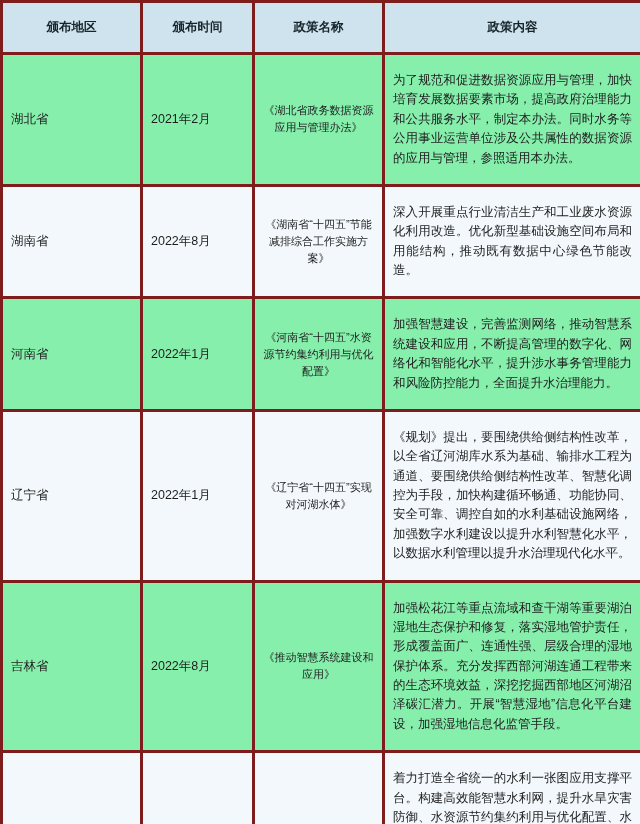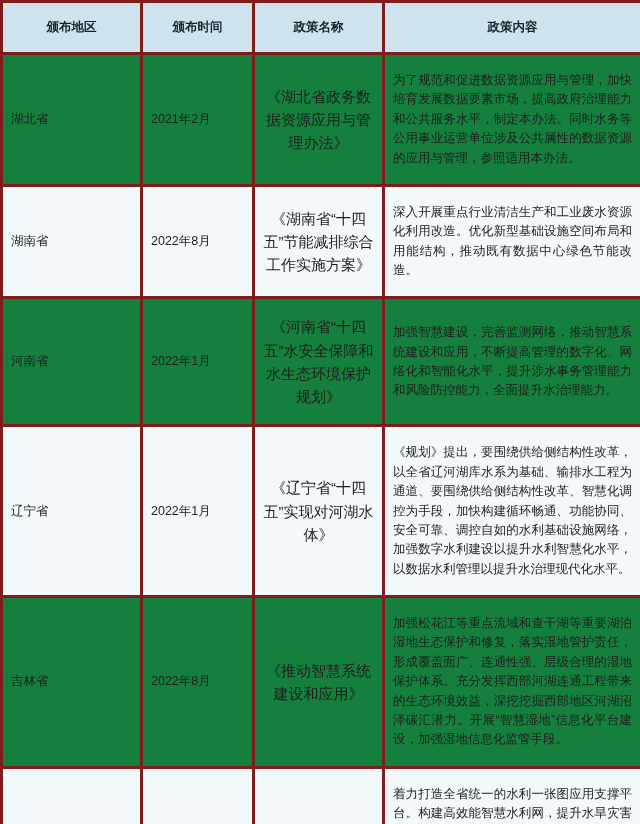--- a/index.html
+++ b/index.html
@@ -47,32 +47,32 @@
   col.c-name   { width: 130px; }
   col.c-content{ width: 258px; }
 
   td.region, td.time {
     text-align: left;
     font-size: 12.5px;
     color: #1d1d1d;
   }
   td.name {
     text-align: center;
-    font-size: 15px;
+    font-size: 11px;
     line-height: 1.55;
     color: #1d1d1d;
   }
   td.content {
     text-align: justify;
     font-size: 12.5px;
     line-height: 1.55;
     color: #1d1d1d;
     vertical-align: middle;
   }
-  tbody tr.even td { background: #15803d; }
+  tbody tr.even td { background: #86efac; }
   tbody tr.odd  td { background: #f2f8fb; }
 
   .footer {
     width: 640px;
     height: 36px;
     background: #dce9f1;
     display: flex;
     align-items: center;
     justify-content: flex-end;
     box-sizing: border-box;
@@ -141,21 +141,21 @@
       </tr>
       <tr class="odd">
         <td class="region">湖南省</td>
         <td class="time">2022年8月</td>
         <td class="name">《湖南省“十四五”节能减排综合工作实施方案》</td>
         <td class="content">深入开展重点行业清洁生产和工业废水资源化利用改造。优化新型基础设施空间布局和用能结构，推动既有数据中心绿色节能改造。</td>
       </tr>
       <tr class="even">
         <td class="region">河南省</td>
         <td class="time">2022年1月</td>
-        <td class="name">《河南省“十四五”水安全保障和水生态环境保护规划》</td>
+        <td class="name">《河南省“十四五”水资源节约集约利用与优化配置》</td>
         <td class="content">加强智慧建设，完善监测网络，推动智慧系统建设和应用，不断提高管理的数字化、网络化和智能化水平，提升涉水事务管理能力和风险防控能力，全面提升水治理能力。</td>
       </tr>
       <tr class="odd">
         <td class="region">辽宁省</td>
         <td class="time">2022年1月</td>
         <td class="name">《辽宁省“十四五”实现对河湖水体》</td>
         <td class="content">《规划》提出，要围绕供给侧结构性改革，以全省辽河湖库水系为基础、输排水工程为通道、要围绕供给侧结构性改革、智慧化调控为手段，加快构建循环畅通、功能协同、安全可靠、调控自如的水利基础设施网络，加强数字水利建设以提升水利智慧化水平，以数据水利管理以提升水治理现代化水平。</td>
       </tr>
       <tr class="even">
         <td class="region">吉林省</td>

